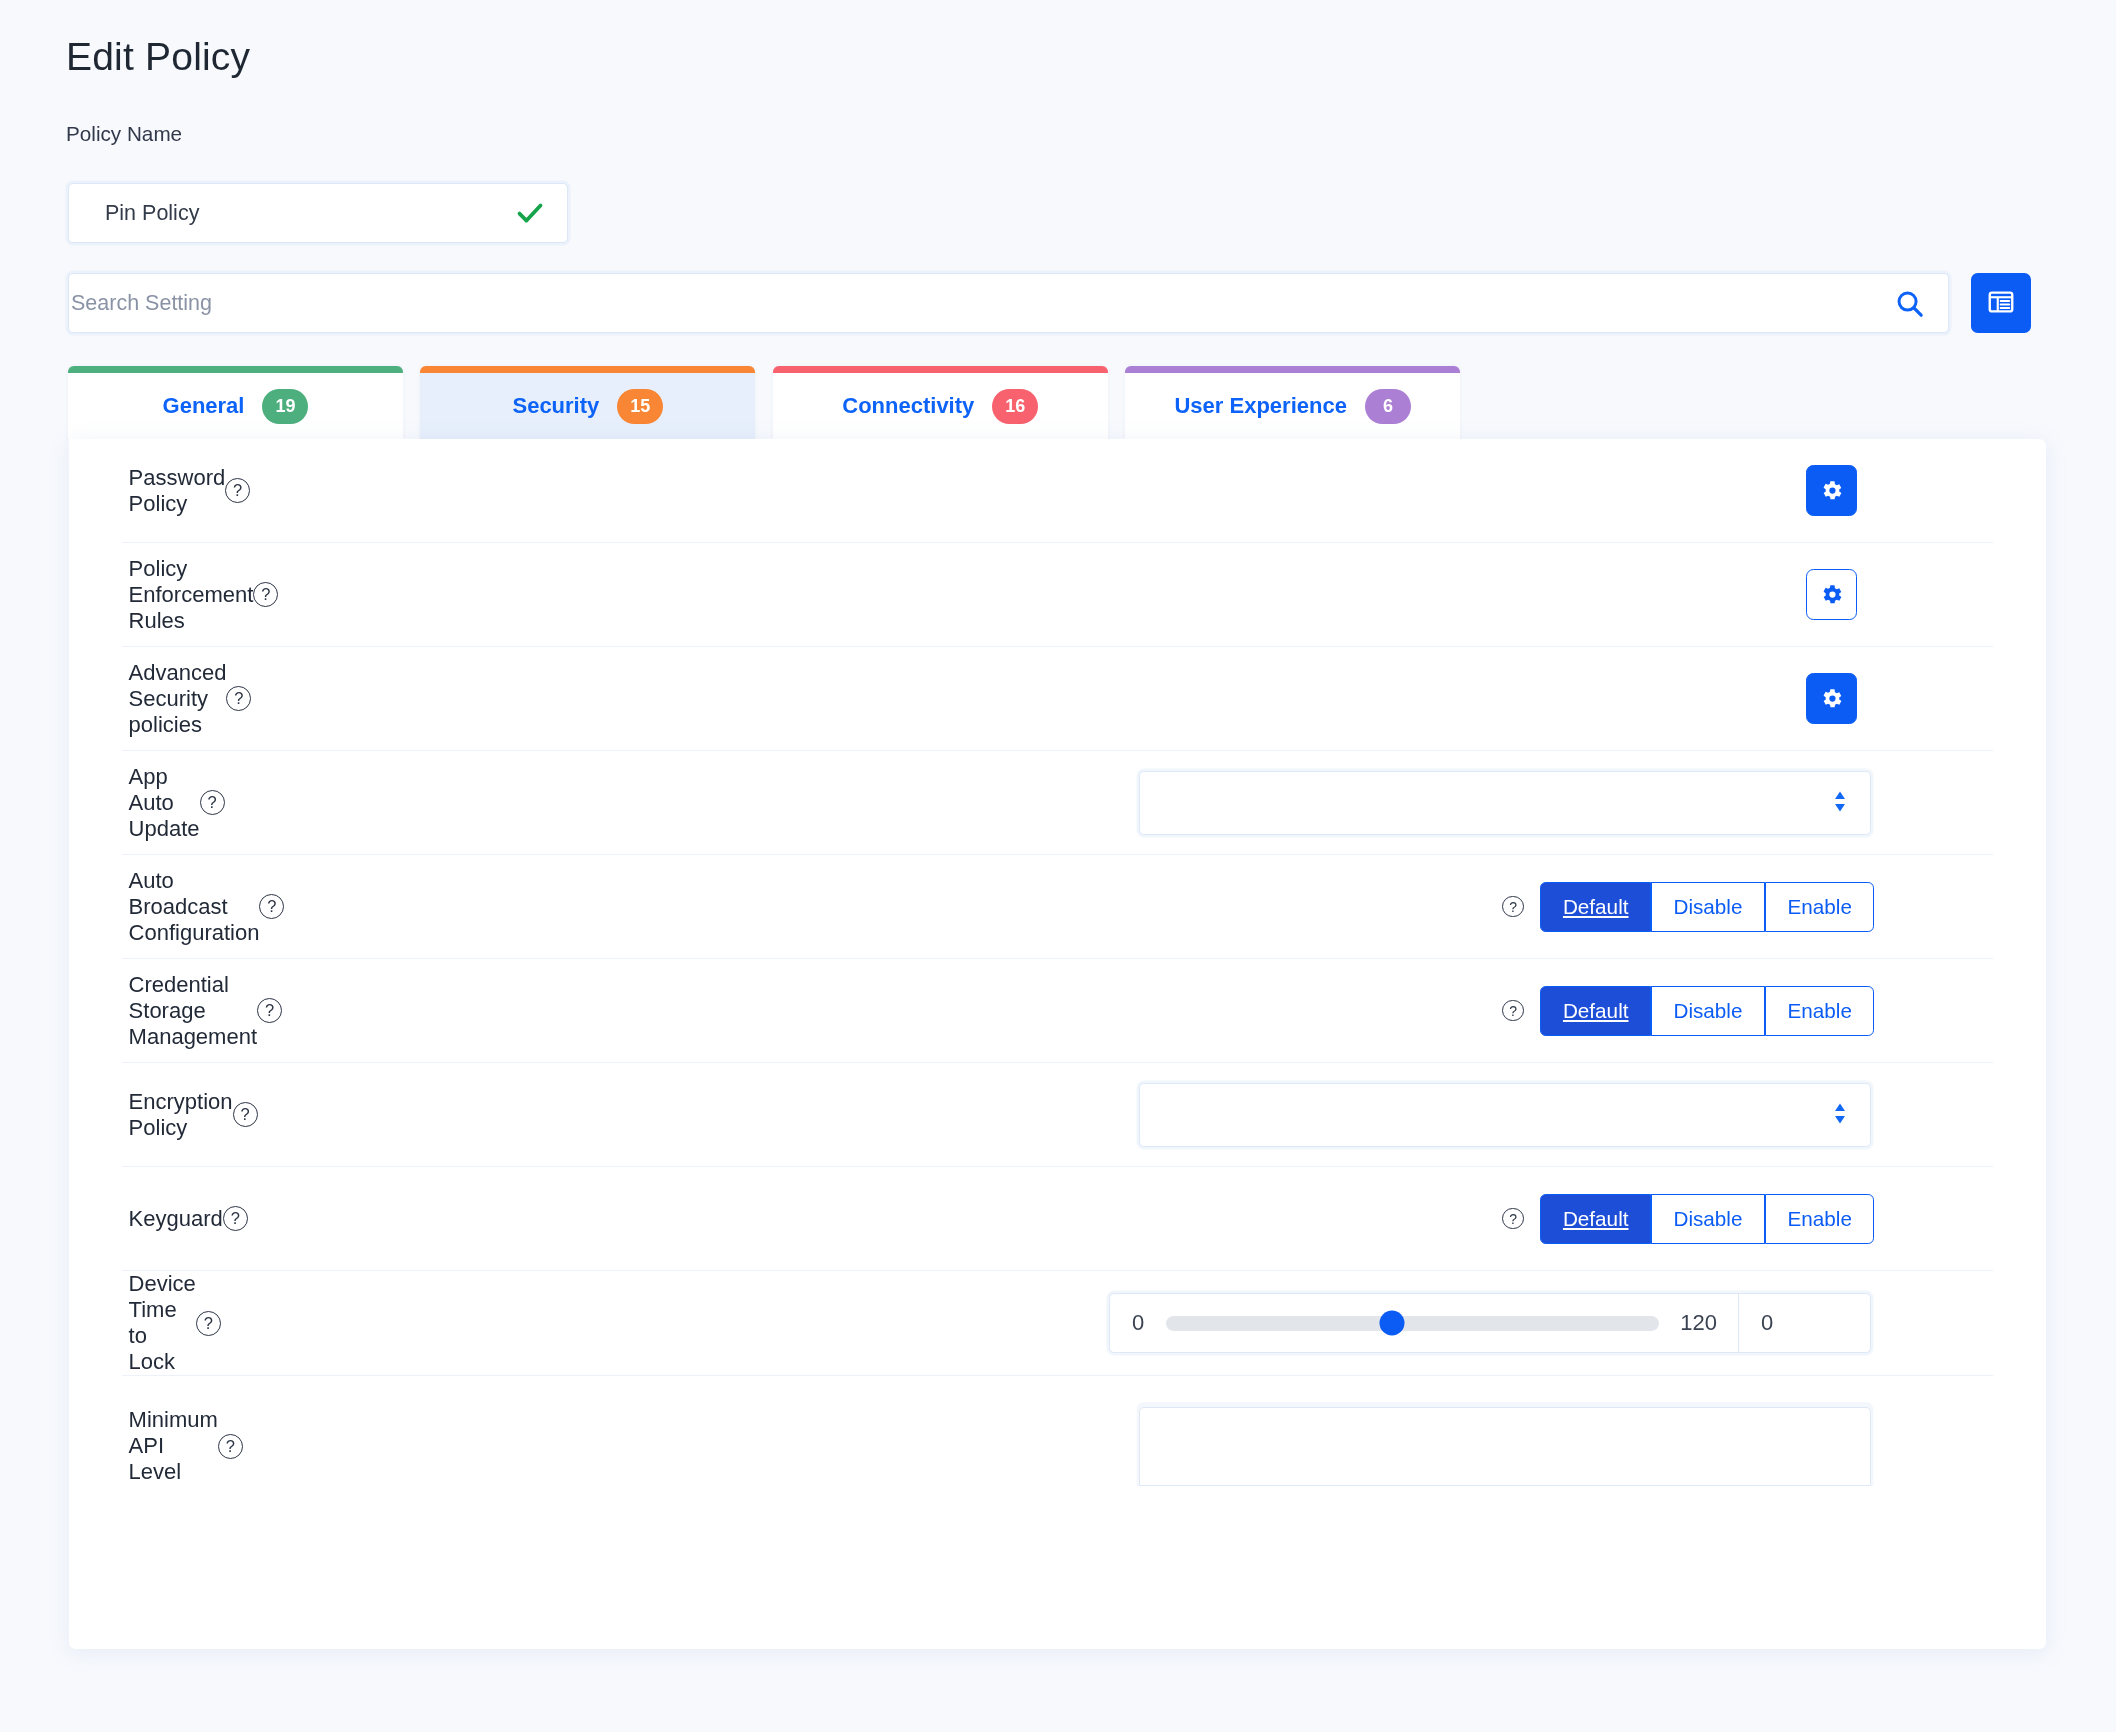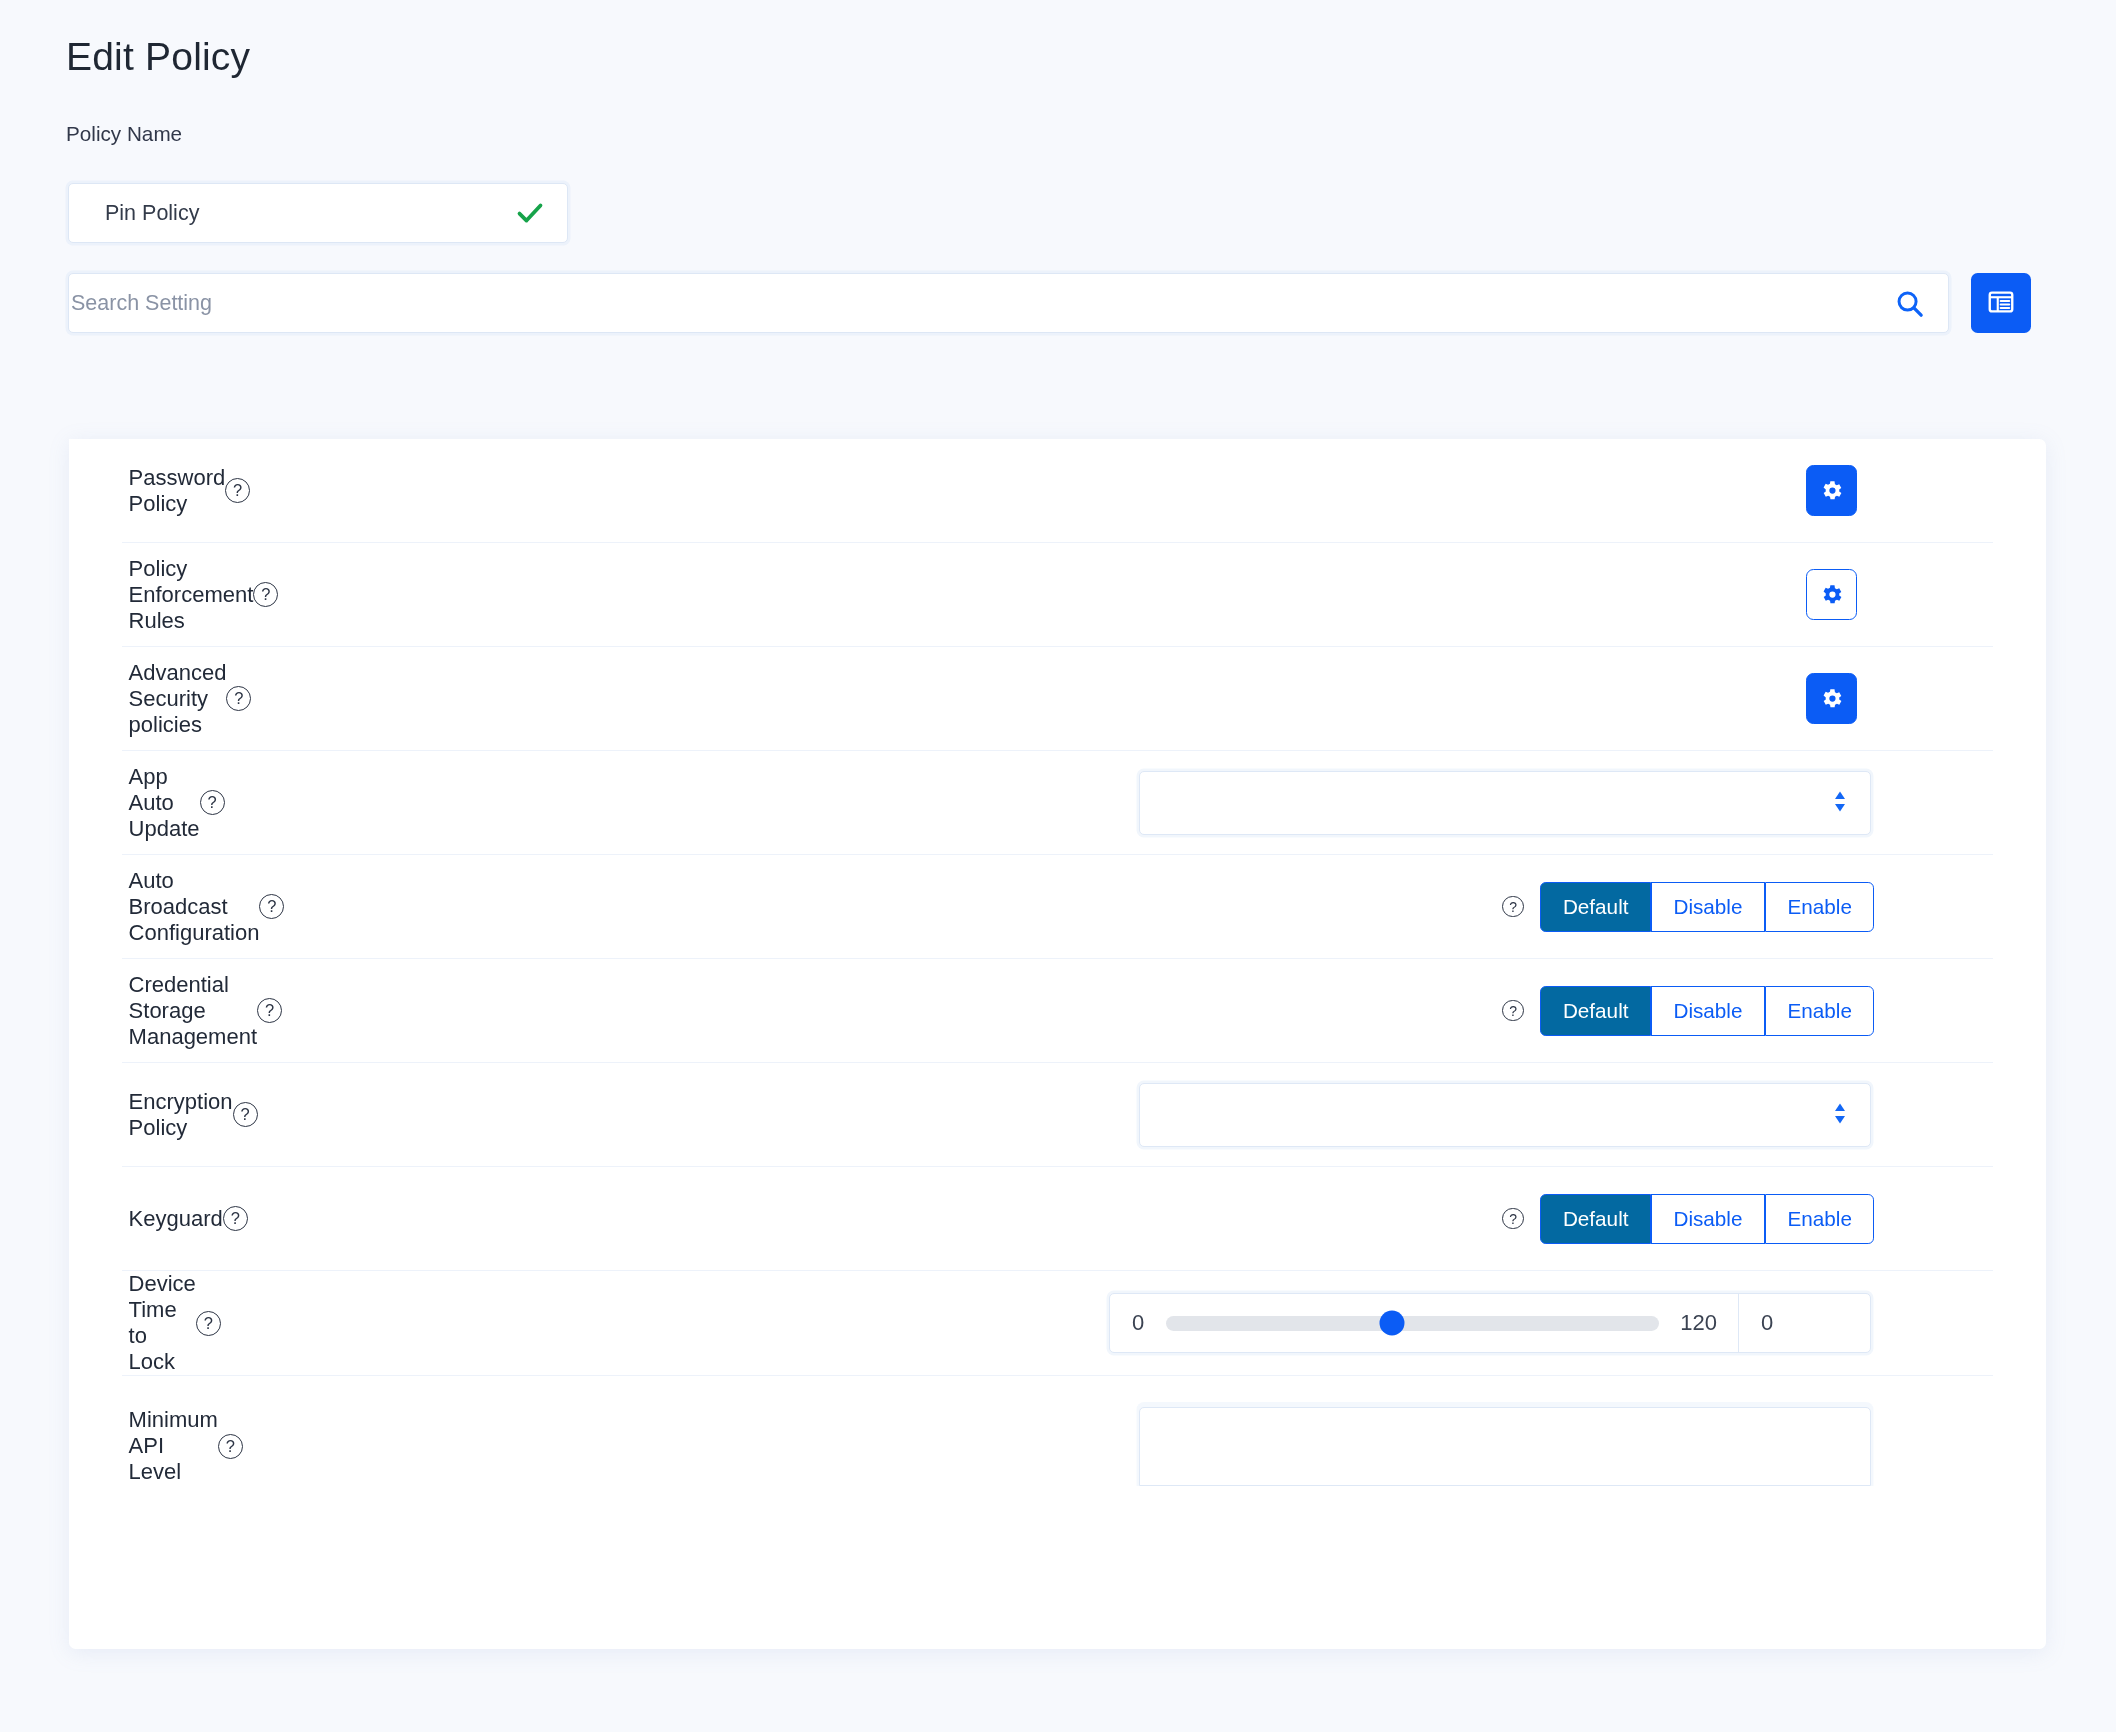--- a/index.html
+++ b/index.html
@@ -150,21 +150,21 @@
     height: 50px; padding: 0 21.5px;
     border: 1.7px solid #0b5cf5;
     background: #fff; color: #0b5cf5;
     font-family: "Liberation Sans", sans-serif;
     font-size: 20.7px; cursor: pointer;
     display: flex; align-items: center; justify-content: center;
   }
   .seg:first-child { border-radius: 5.8px 0 0 5.8px; }
   .seg:last-child { border-radius: 0 5.8px 5.8px 0; }
   .seg + .seg { border-left-width: 0.8px; }
-  .seg.on { background: #0369a1; color: #fff; }
+  .seg.on { background: #1d4ed8; color: #fff; text-decoration: underline; }
 
   
   .slider-wrap { width: 1871px; display: flex; justify-content: flex-end; margin-right: 0; }
   .slider-box {
     display: flex; align-items: stretch;
     border: 0.8px solid #dee8f6; border-radius: 5px; background: #fff;
     box-shadow: 0 0 0 2.5px rgba(223,234,249,.45);
     height: 60px; margin-right: 115px;
   }
   .slider-inner {
@@ -227,20 +227,38 @@
     <span>
       <svg width="30" height="30" viewBox="0 0 24 24">
         <rect x="3" y="4.5" width="18" height="15" rx="1.8" fill="none" stroke="#fff" stroke-width="1.9"></rect>
         <path d="M3 8.2 H21" stroke="#fff" stroke-width="1.7"></path>
         <path d="M9.4 8.2 V19.5" stroke="#fff" stroke-width="1.7"></path>
         <path d="M11.7 11.2 H18.6 M11.7 14 H18.6 M11.7 16.8 H18.6" stroke="#fff" stroke-width="1.6" stroke-linecap="round"></path>
       </svg>
     </span>
   </button>
 
+  <div class="tabs">
+    <div class="tab" style="border-top-color: rgb(76, 175, 125);">
+      <span class="tab-label">General</span>
+      <span class="badge" style="background: rgb(76, 175, 125);">19</span>
+    </div>
+    <div class="tab active" style="border-top-color: rgb(248, 134, 52);">
+      <span class="tab-label">Security</span>
+      <span class="badge" style="background: rgb(248, 134, 52);">15</span>
+    </div>
+    <div class="tab" style="border-top-color: rgb(248, 97, 110);">
+      <span class="tab-label">Connectivity</span>
+      <span class="badge" style="background: rgb(248, 97, 110);">16</span>
+    </div>
+    <div class="tab" style="border-top-color: rgb(171, 127, 212);">
+      <span class="tab-label">User Experience</span>
+      <span class="badge" style="background: rgb(171, 127, 212);">6</span>
+    </div>
+  </div>
 
   <div class="card">
     <div class="rows">
 
       <div class="row">
         <div class="row-label">
           <span>Password Policy</span>
           <span class="help-icon std">?</span>
         </div>
         <div class="row-control gear-pos">

